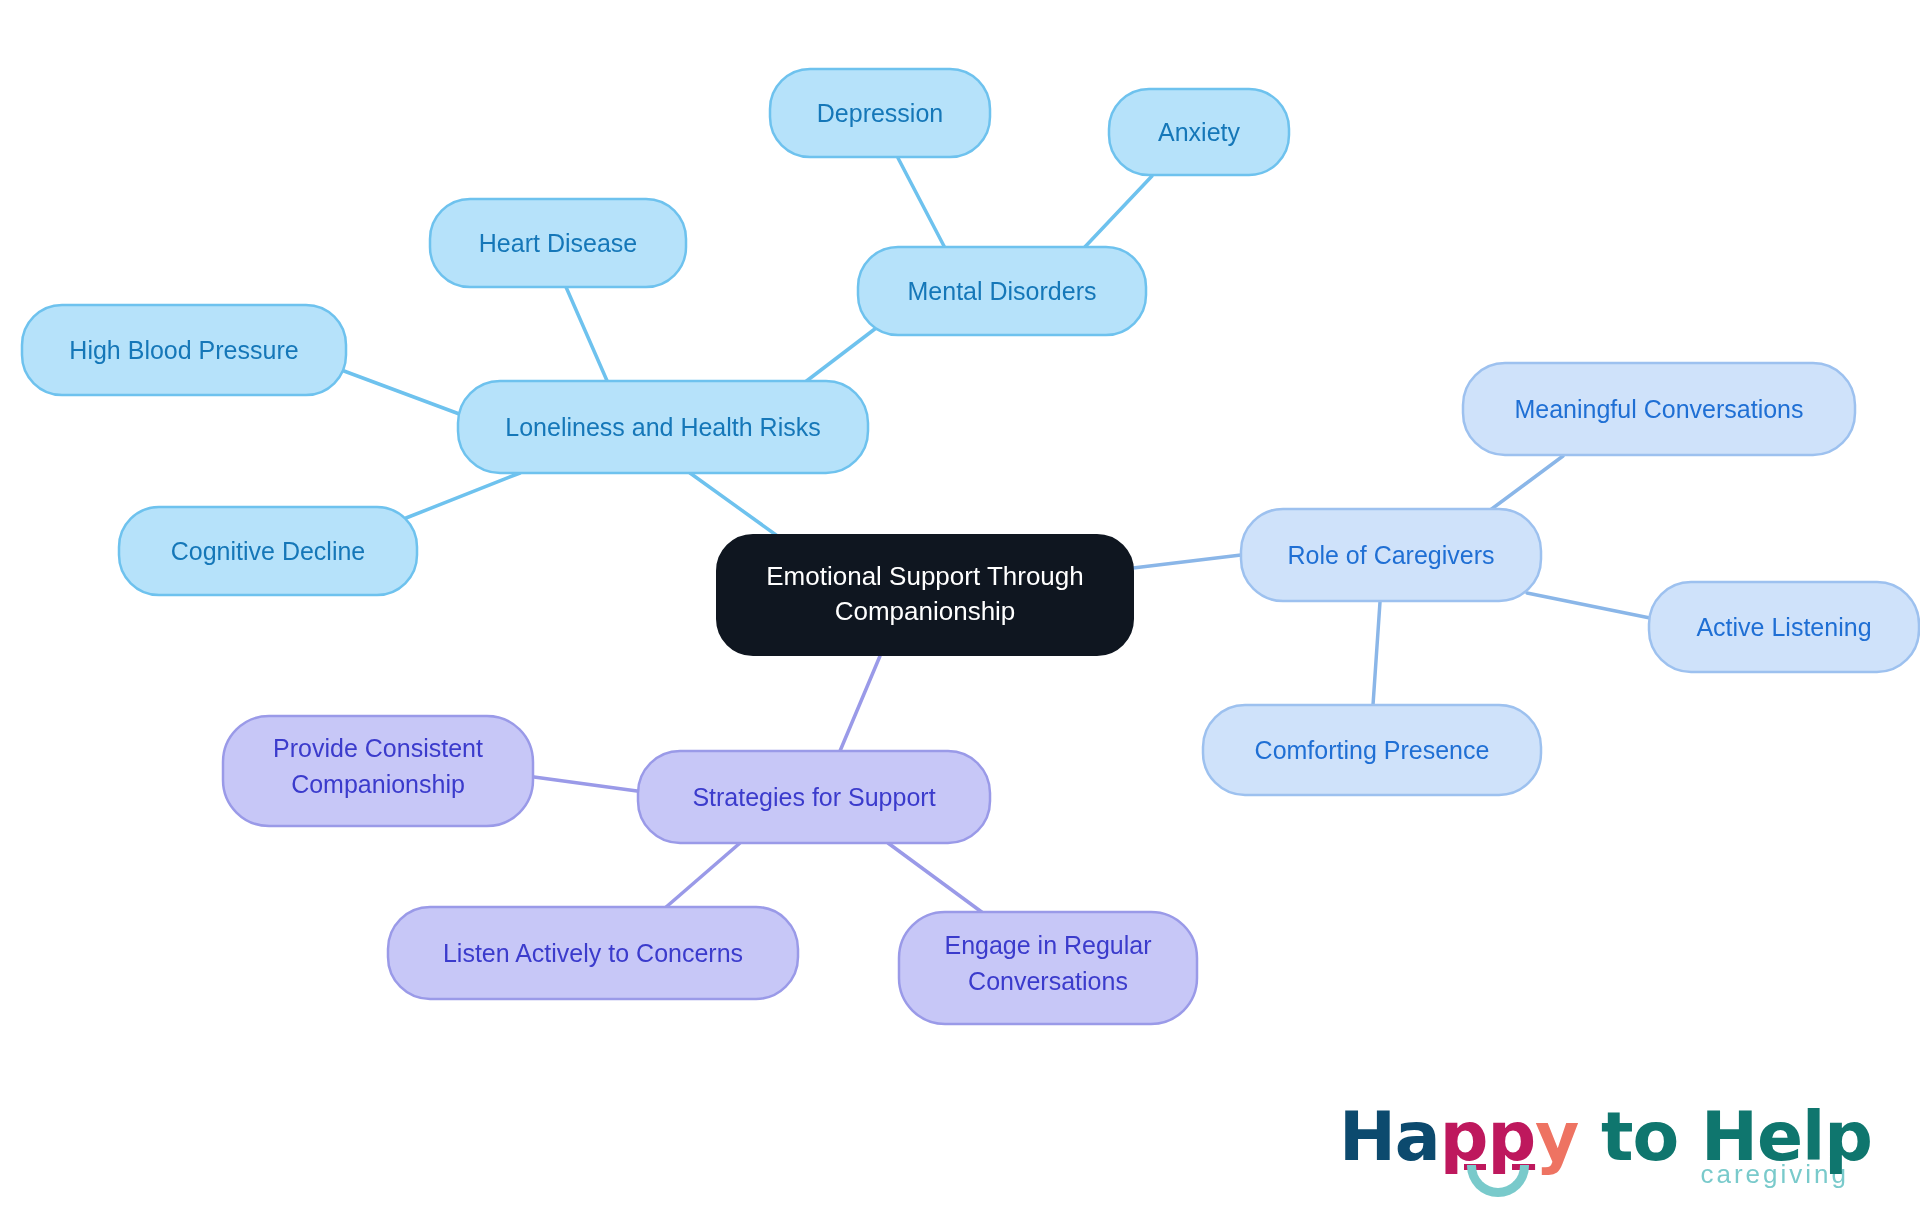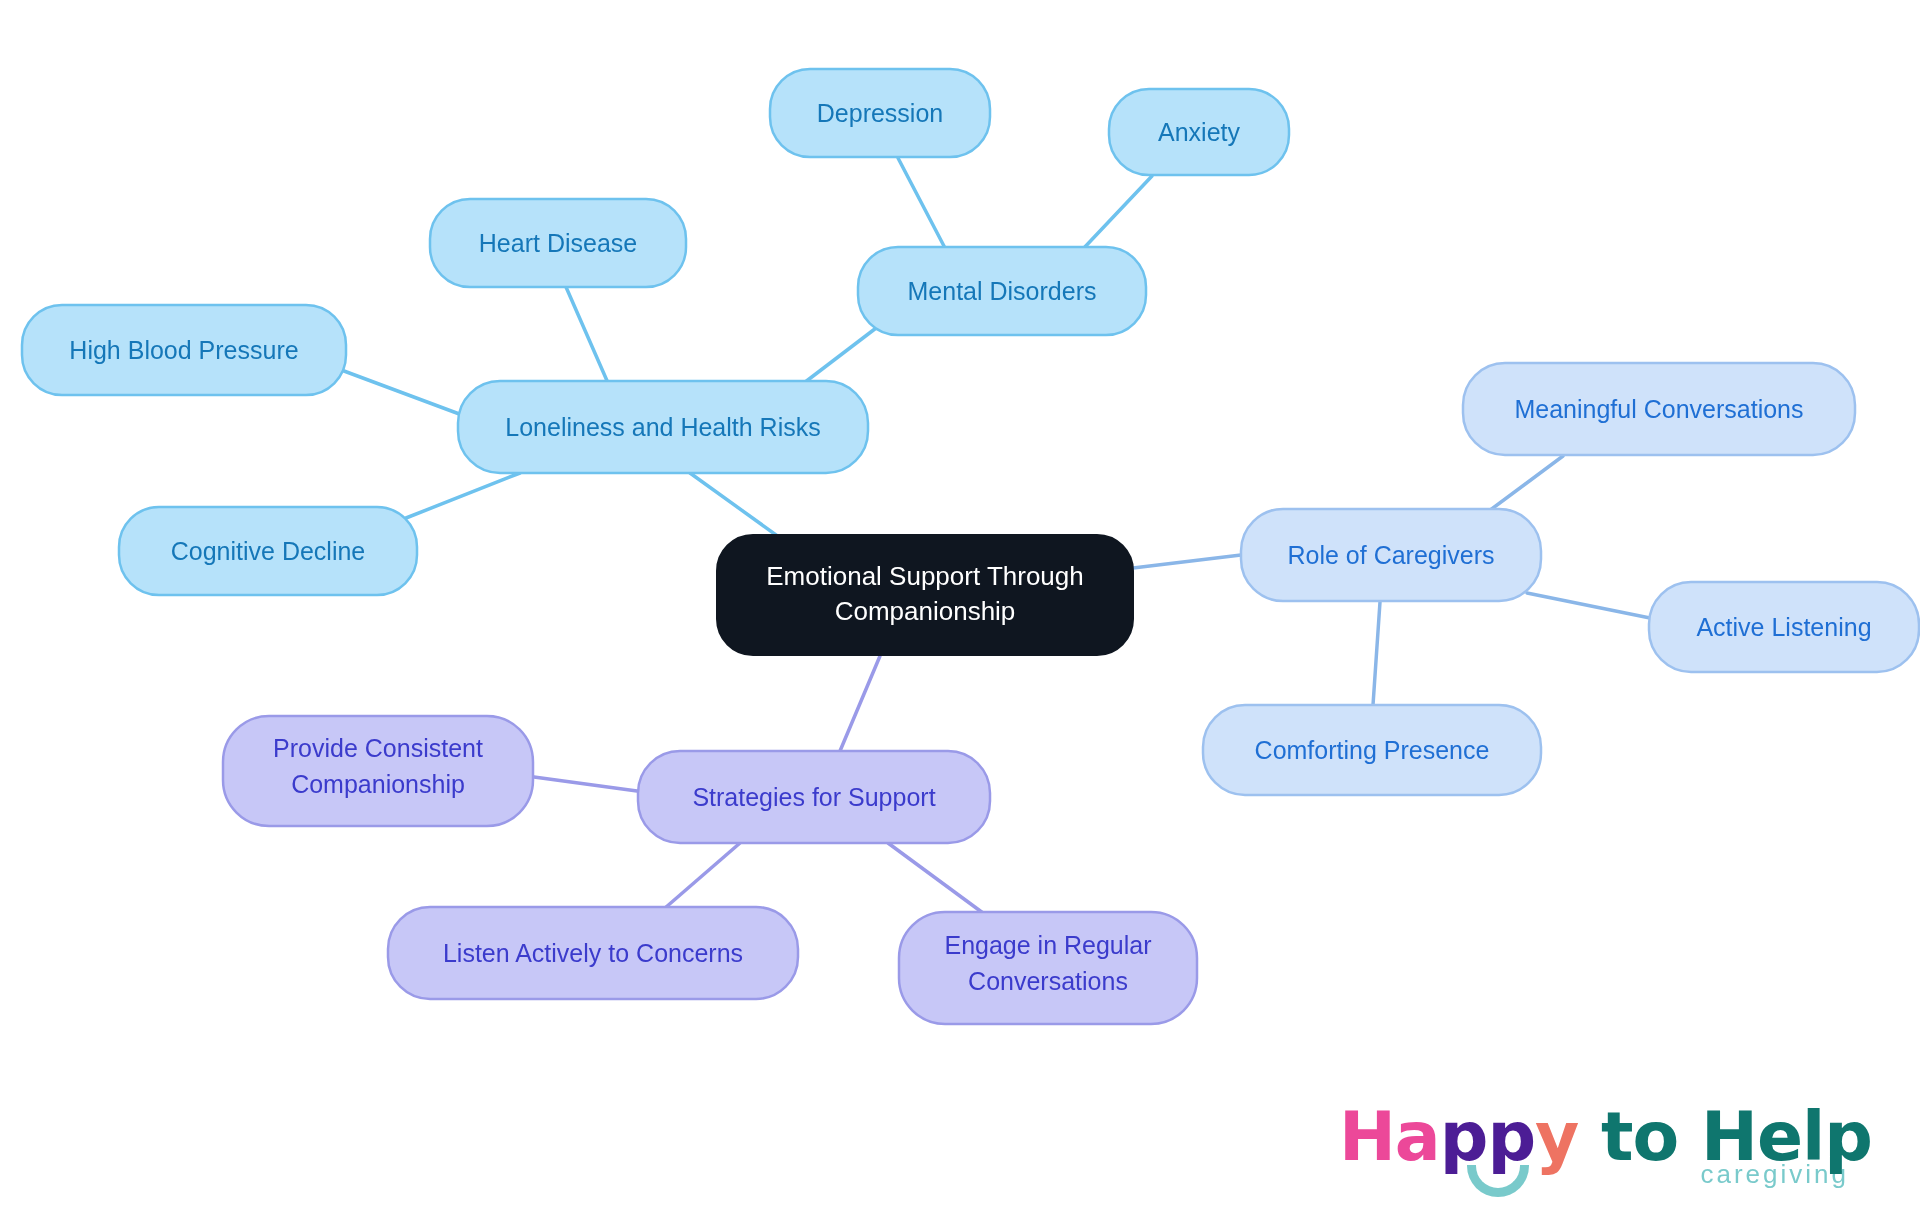--- a/index.html
+++ b/index.html
@@ -181,17 +181,17 @@
   <g>
     <rect x="717" y="535" width="416" height="120" rx="36" ry="36" fill="#0f1620" stroke="#0f1620" stroke-width="2"></rect>
     <text class="node-label" x="925" y="578" font-size="26" fill="#ffffff">Emotional Support Through</text>
     <text class="node-label" x="925" y="613" font-size="26" fill="#ffffff">Companionship</text>
   </g>
 
 </svg>
 
 <div class="logo-wrap">
   <div class="logo-main">
-    <span style="color:#ec4899;">Ha</span><span style="color:#4c1d95;">pp</span><span style="color:#ee7362;">y</span><span style="color:#0f766e;white-space:pre;"> to Help</span>
+    <span style="color:#0c4a6e;">Ha</span><span style="color:#be185d;text-decoration:underline;">pp</span><span style="color:#ee7362;">y</span><span style="color:#0f766e;white-space:pre;"> to Help</span>
     <span class="smile"></span>
   </div>
   <div class="logo-sub" style="color:#79cacb;">caregiving</div>
 </div>
 
 </body></html>

